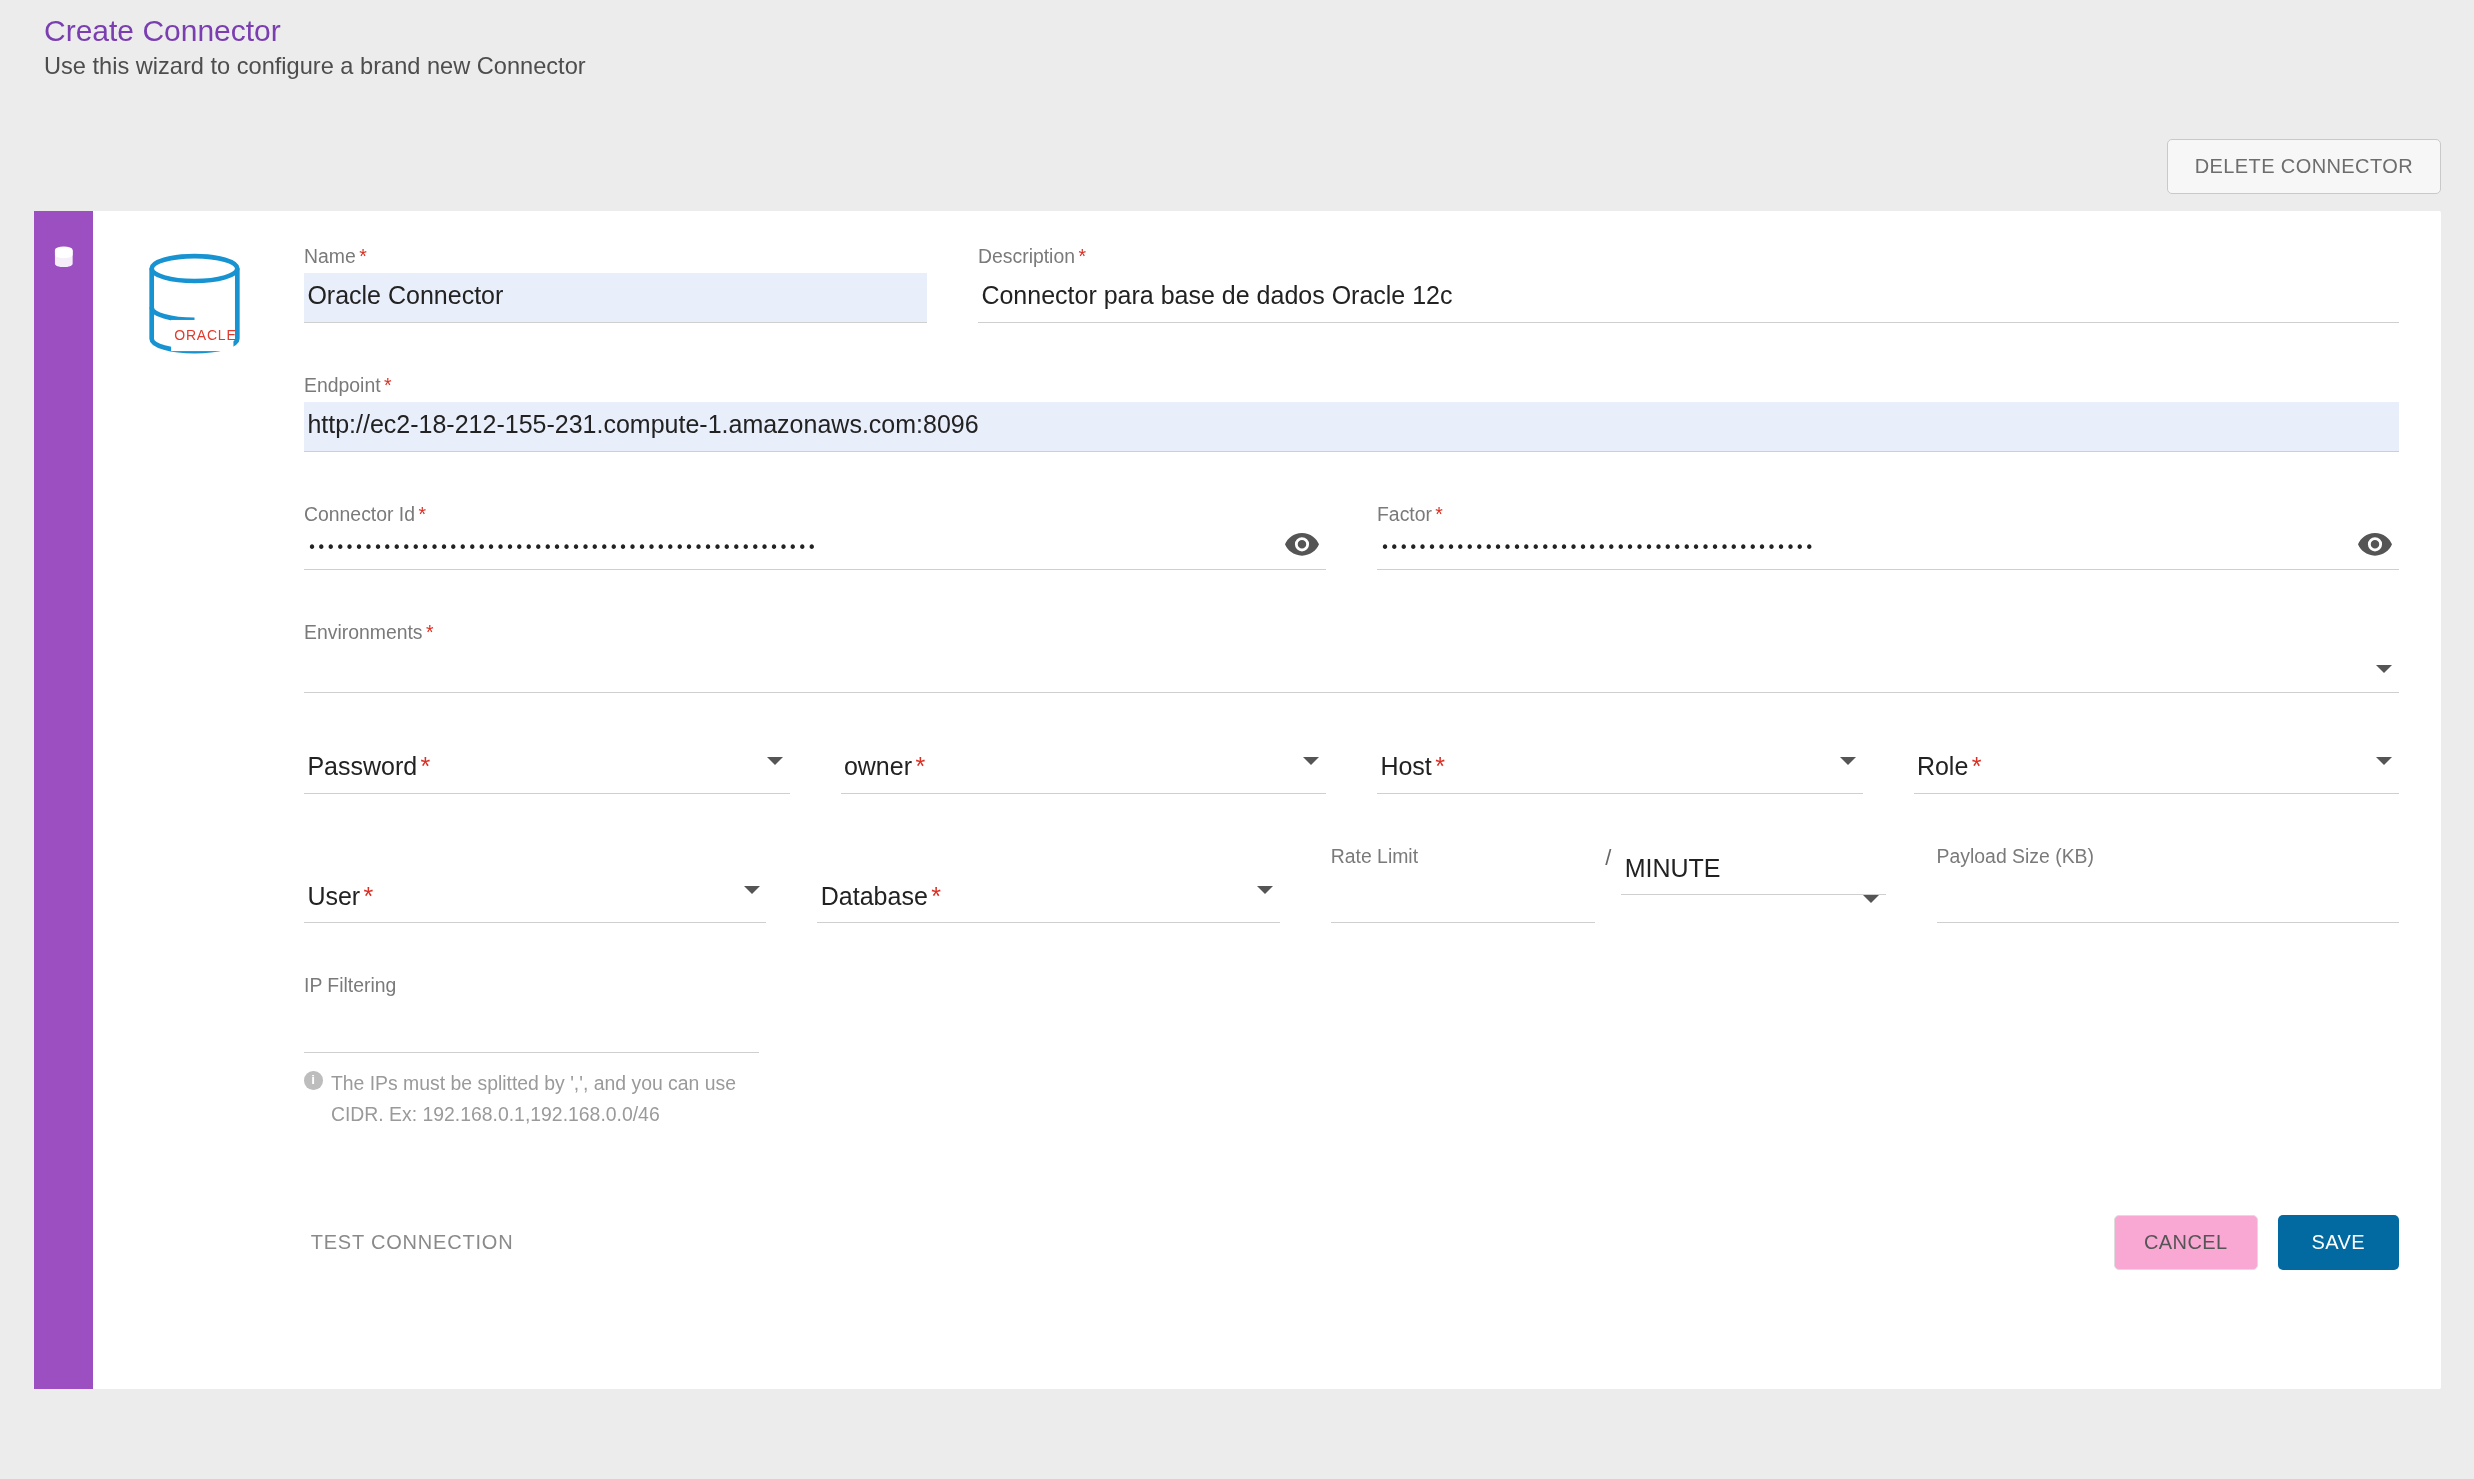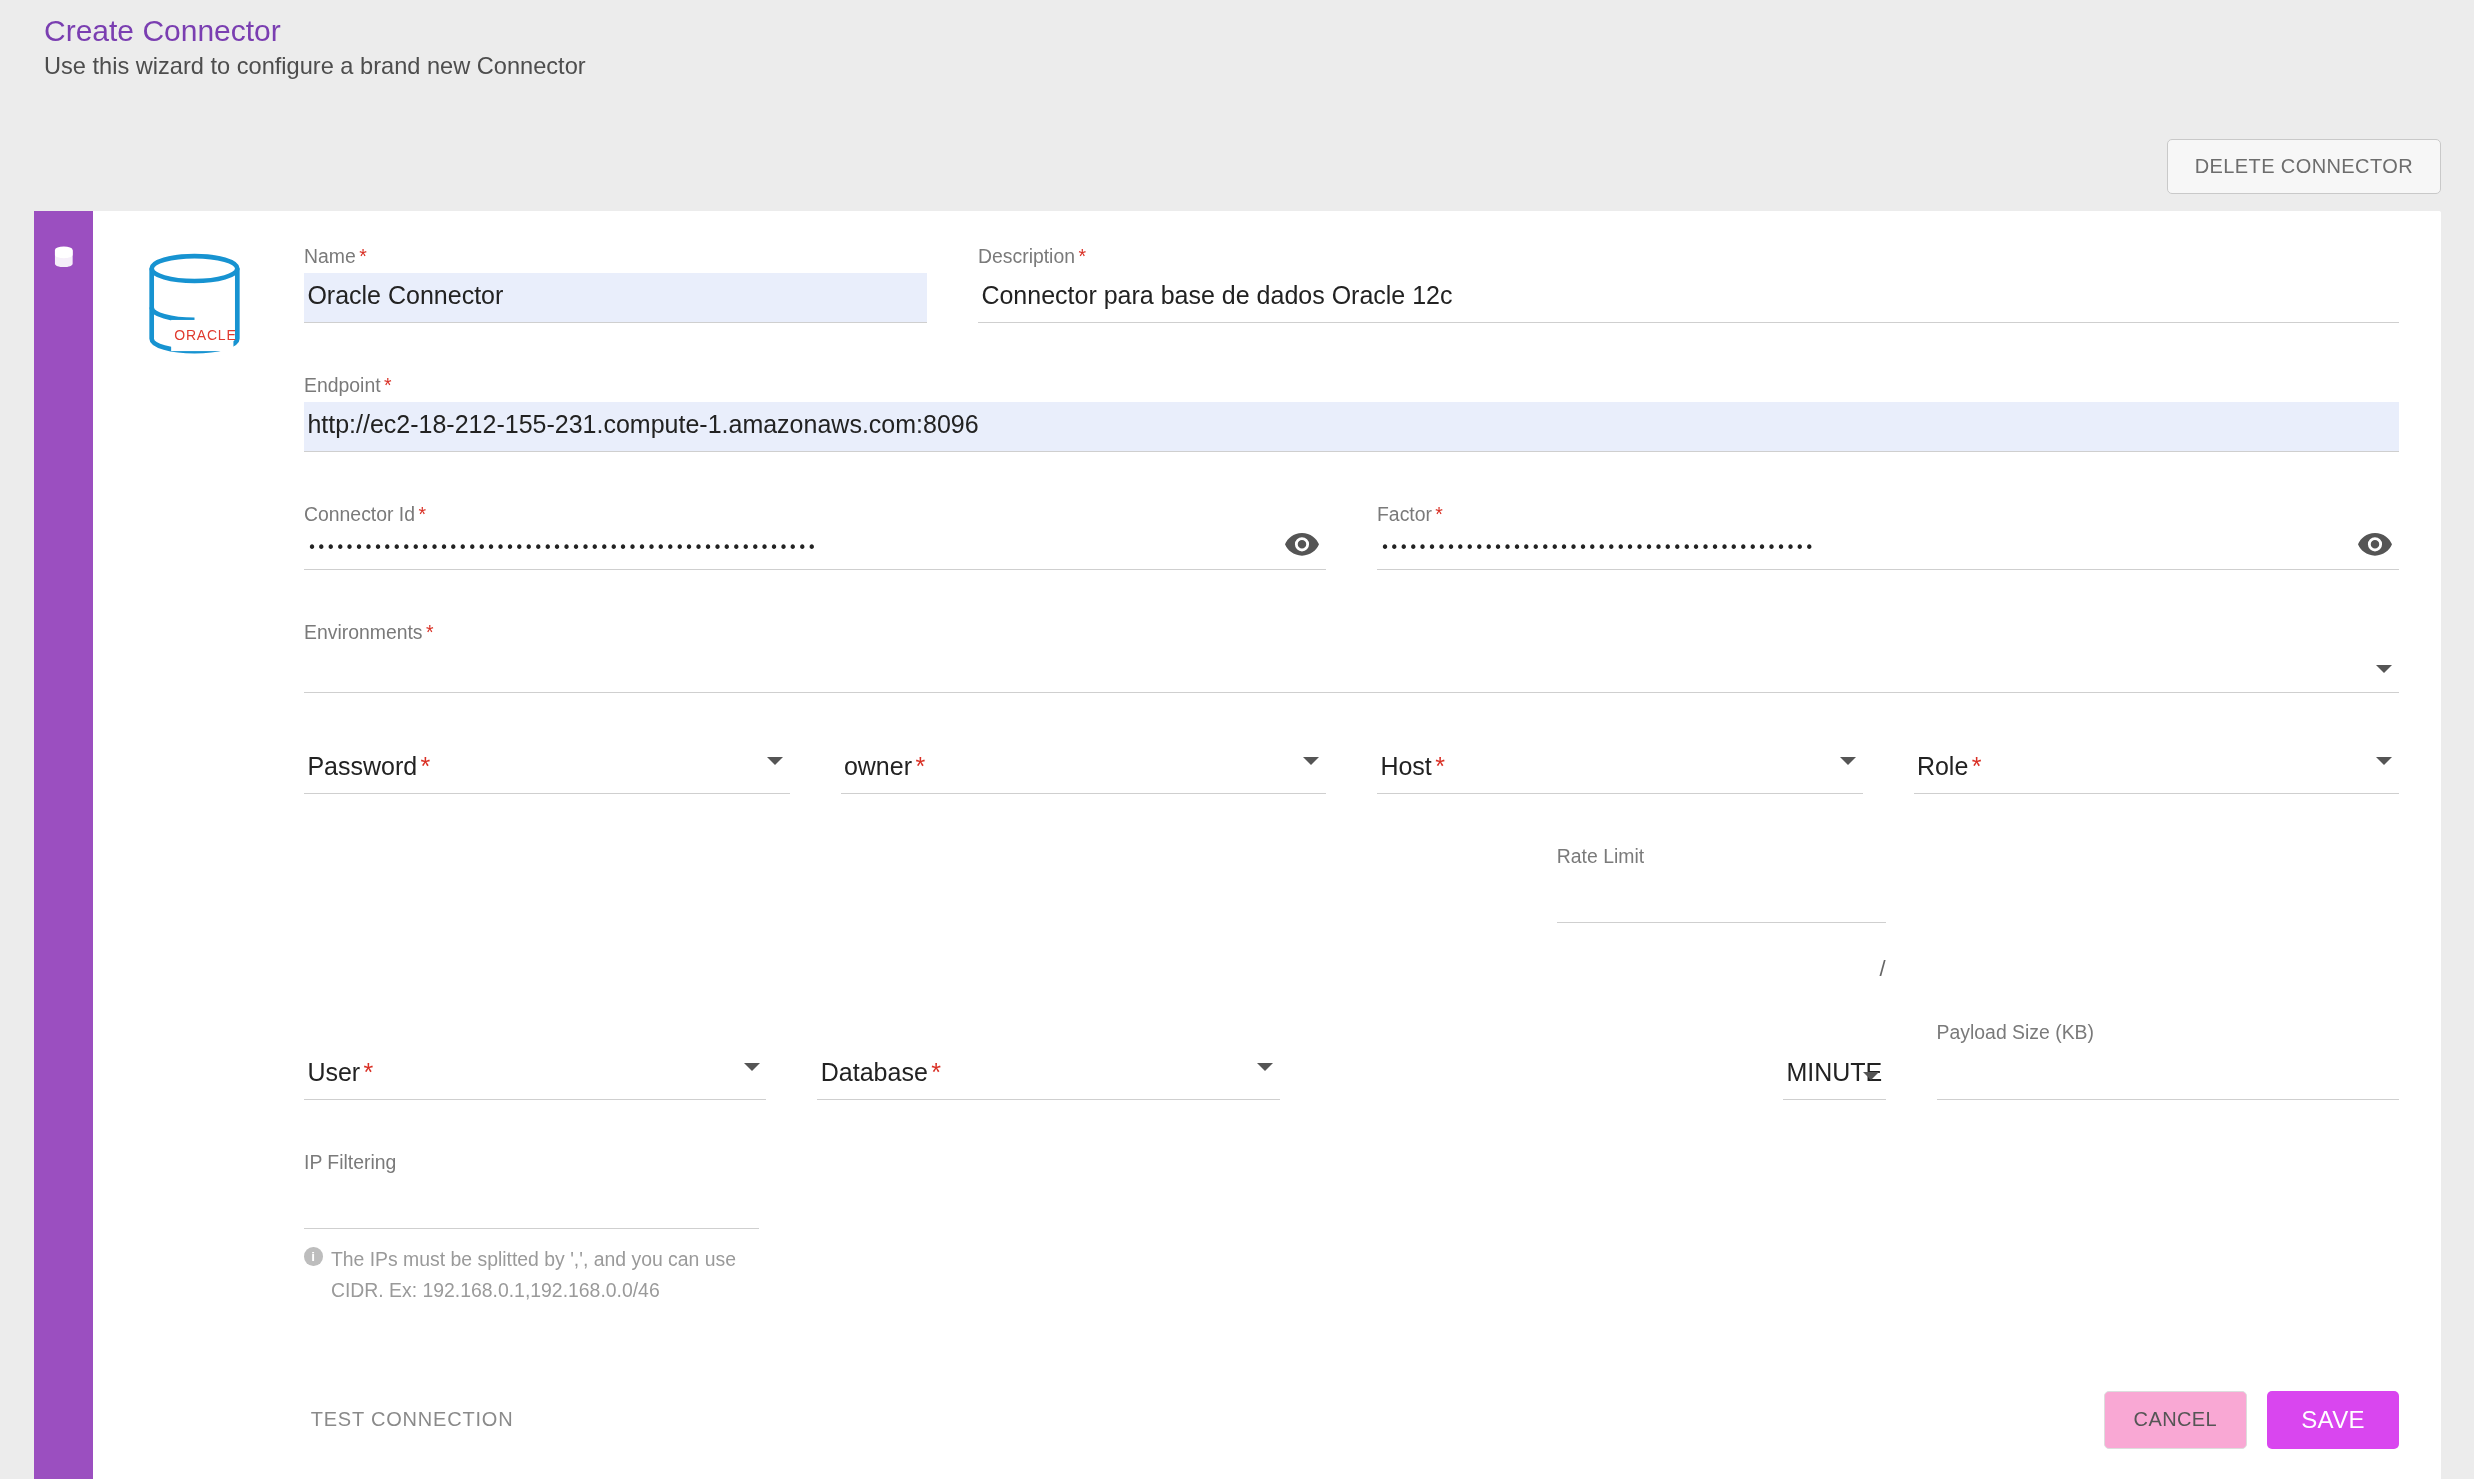--- a/index.html
+++ b/index.html
@@ -146,23 +146,21 @@
   .select-display {
     font-size: 25px;
     color: #222;
     padding: 8.4px 3.4px 11.8px 3.4px;
     border-bottom: 0.8px solid #cfcfcf;
     min-height: 44px;
   }
 
   .rate-group {
     display: flex;
-    align-items: flex-end;
-    gap: 33px;
-    flex-direction: column;
+    gap: 10px;
   }
   .slash {
     font-size: 22px;
     color: #666;
     padding-bottom: 34px;
   }
 
   .hint-block {
     max-width: 455px;
   }
@@ -210,23 +208,23 @@
     background: #f9a8d4;
     color: #555;
     font-size: 20px;
     letter-spacing: 0.4px;
     padding: 15px 29px;
     border-radius: 5px;
     cursor: pointer;
   }
   .btn-save {
     border: none;
-    background: #d946ef;
+    background: #0369a1;
     color: #fff;
-    font-size: 24px;
+    font-size: 20px;
     letter-spacing: 0.4px;
     padding: 15px 34px;
     border-radius: 5px;
     cursor: pointer;
   }
 </style>
 </head>
 <body>
 
 <div class="page">

